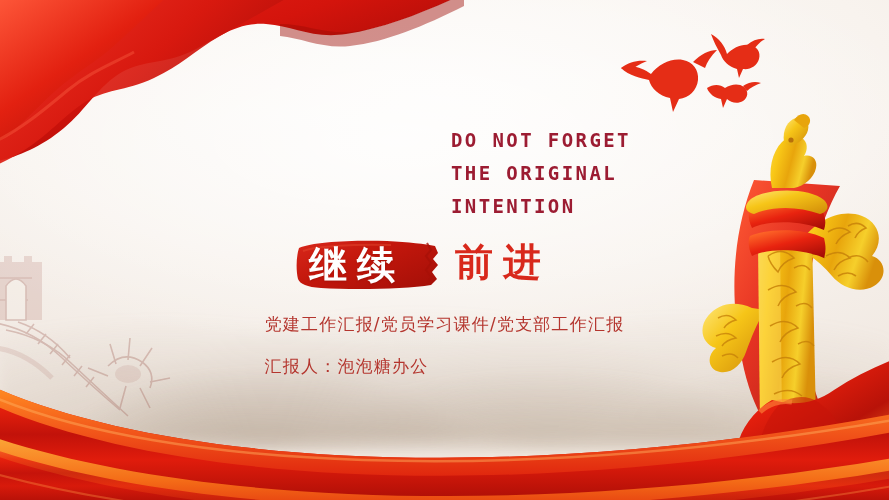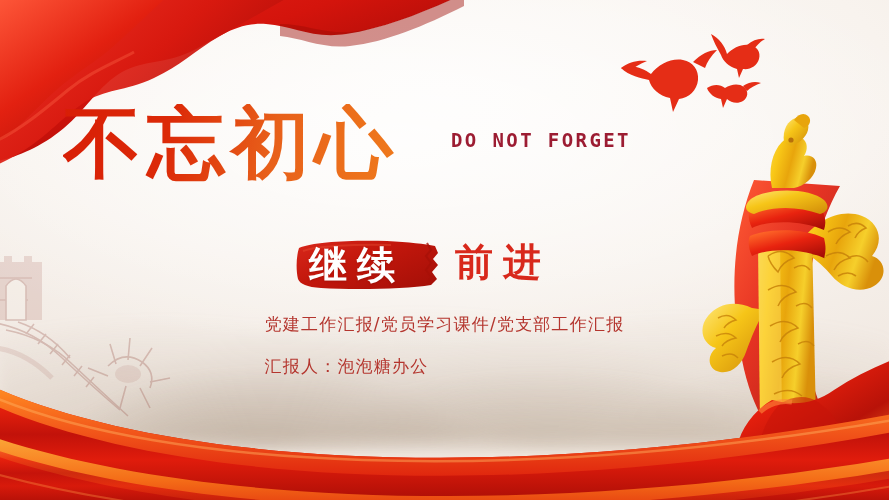--- a/index.html
+++ b/index.html
@@ -243,24 +243,25 @@
     <path d="M118 60 C122 54 128 52 132 56 C136 60 134 66 128 68 Z" fill="#e8a50c"></path>
     <circle cx="115" cy="80" r="2.6" fill="#b8700a"></circle>
 
     <path d="M96 340 C76 352 62 372 60 394 L216 394 L216 300
              C196 308 176 318 158 330 C138 344 118 346 96 340 Z" fill="url(#redrib)"></path>
     <path d="M104 344 C92 356 84 374 82 394 L178 394 C170 372 158 354 142 342
              C130 334 116 336 104 344 Z" fill="#c7140a" opacity=".55"></path>
     <path d="M84 352 C92 344 104 340 116 342" stroke="#ff8a3a" stroke-width="5" fill="none" opacity=".6"></path>
   </svg>
 
-  <div class="cn-title">不忘初心</div>
 
   <div class="en-title">
     <div>DO NOT FORGET</div>
+    <div>THE ORIGINAL</div>
+    <div>INTENTION</div>
   </div>
 
   <div class="slogan">
     <svg class="brush" viewBox="0 0 148 52">
       <defs>
         <linearGradient id="brsh" x1="0" y1="0" x2="1" y2="0.8">
           <stop offset="0%" stop-color="#d8281b"></stop>
           <stop offset="45%" stop-color="#c3170c"></stop>
           <stop offset="100%" stop-color="#a81008"></stop>
         </linearGradient>

